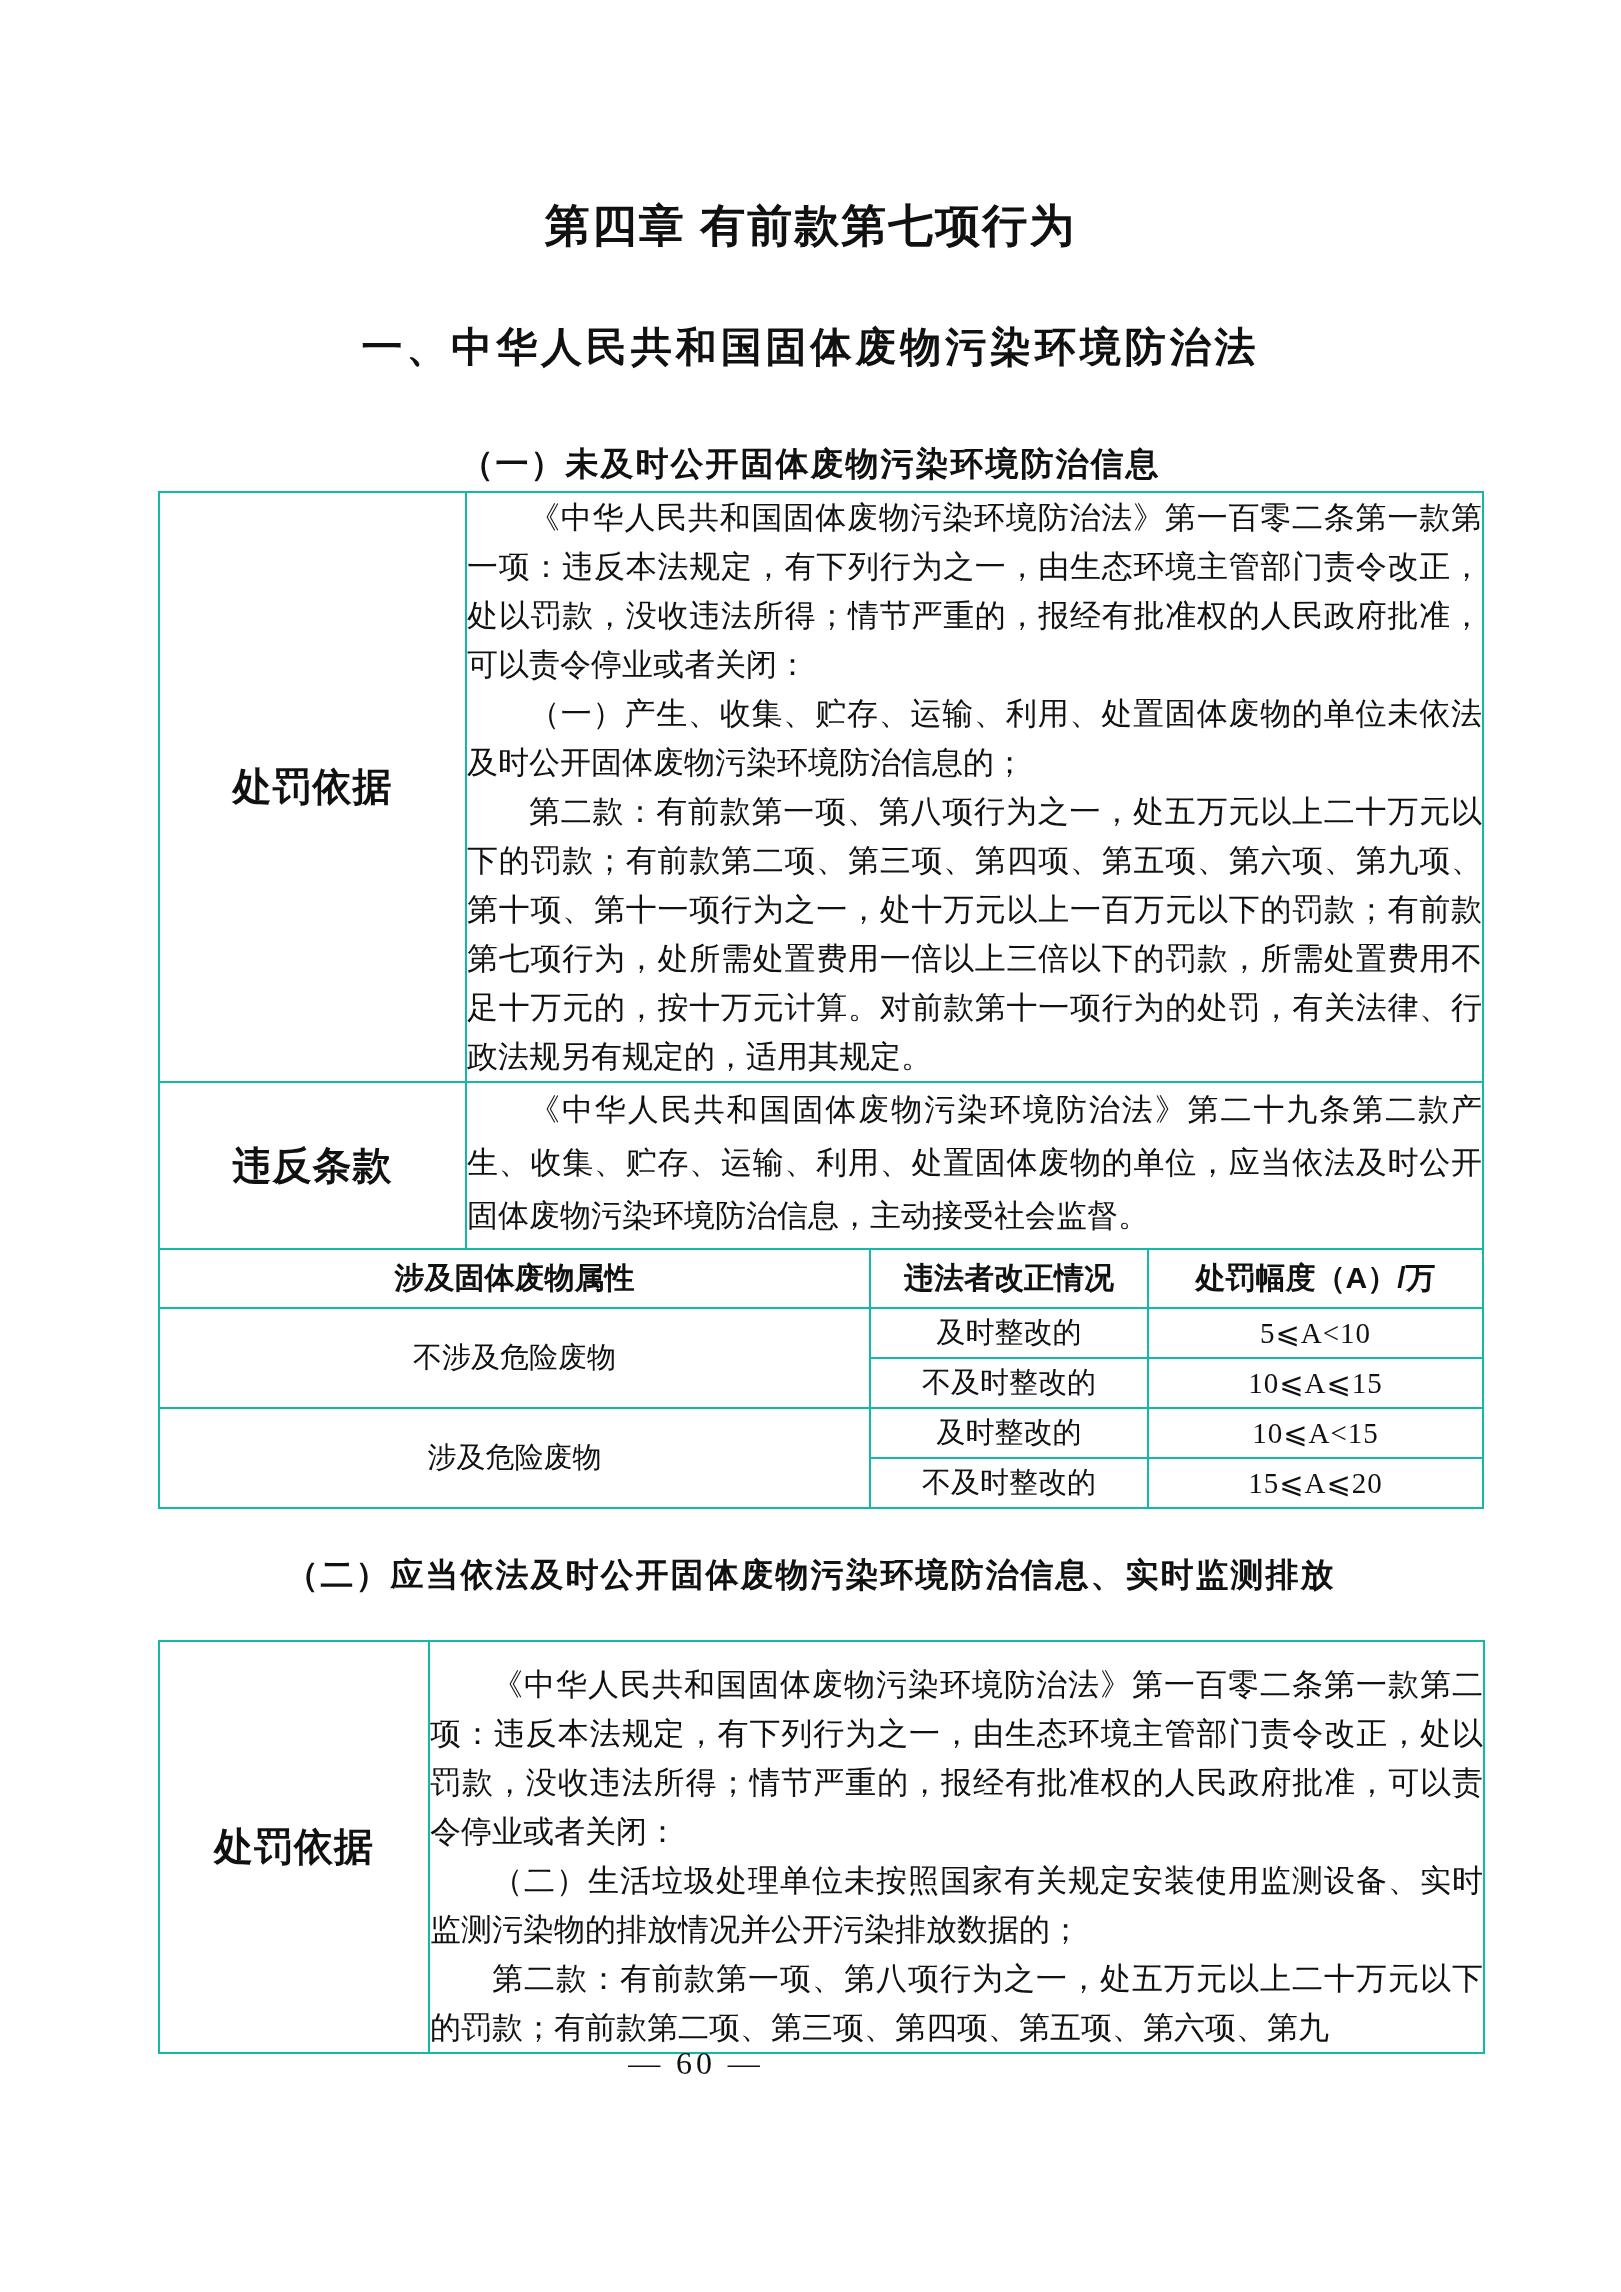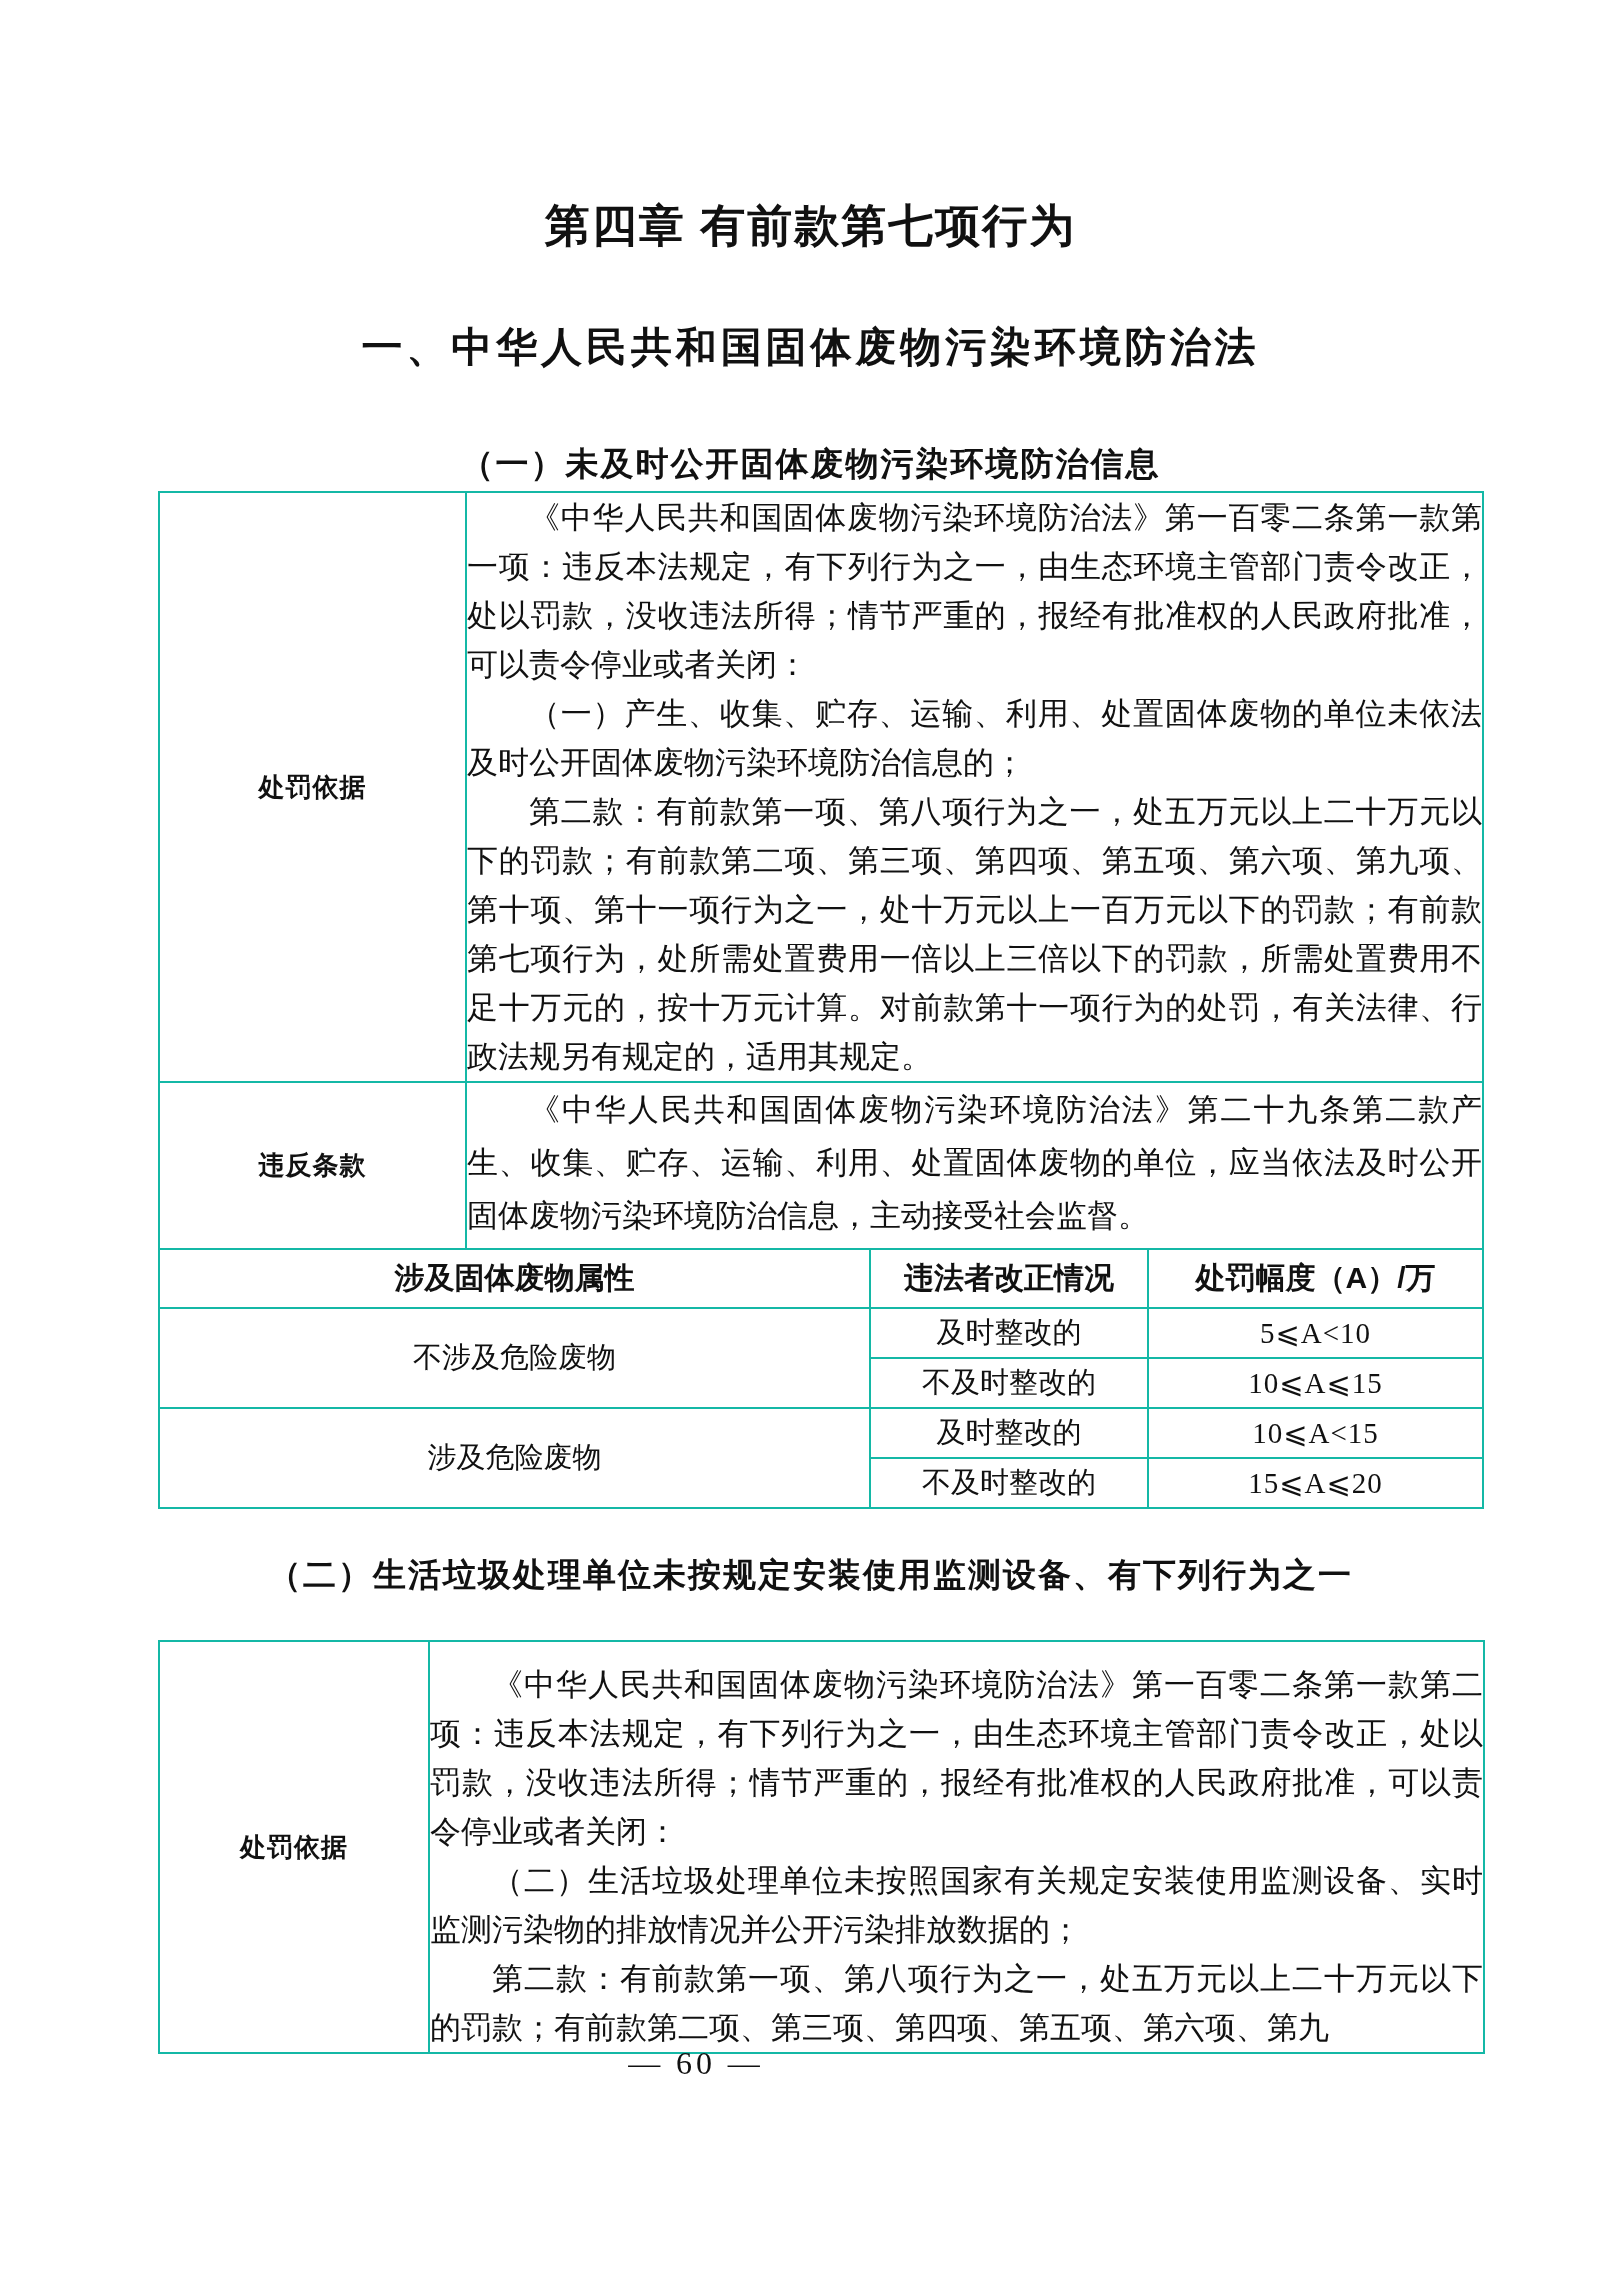--- a/index.html
+++ b/index.html
@@ -64,21 +64,21 @@
   #table2 { top: 1640px; }
   table.law-table td {
     border: 2px solid #14b8a6;
     padding: 0;
   }
   td.label-cell {
     text-align: center;
     vertical-align: middle;
     font-family: "Liberation Sans", sans-serif;
     font-weight: 700;
-    font-size: 26px;
+    font-size: 39px;
     letter-spacing: 1px;
   }
   td.content-cell {
     vertical-align: top;
     padding: 2px 13.7px 0 15.7px;
   }
   td.content-cell p {
     margin: 0;
     text-indent: 2em;
     text-align: justify;
@@ -173,21 +173,21 @@
     <td class="range-cell">10⩽A&lt;15</td>
   </tr>
   <tr class="subtable-row">
     <td>不及时整改的</td>
     <td class="range-cell">15⩽A⩽20</td>
   </tr>
 </tbody>
   </table>
 
 <div class="sub-heading" id="sub2">
-  <div>（二）生活垃圾处理单位未按规定安装使用监测设备、有下列行为之一</div>
+  <div>（二）应当依法及时公开固体废物污染环境防治信息、实时监测排放</div>
 </div>
 
 <table class="law-table" id="table2">
   <colgroup>
     <col style="width:270px">
     <col style="width:1055px">
   </colgroup>
   <tbody>
       <tr>
     <td class="label-cell">处罚依据</td>

